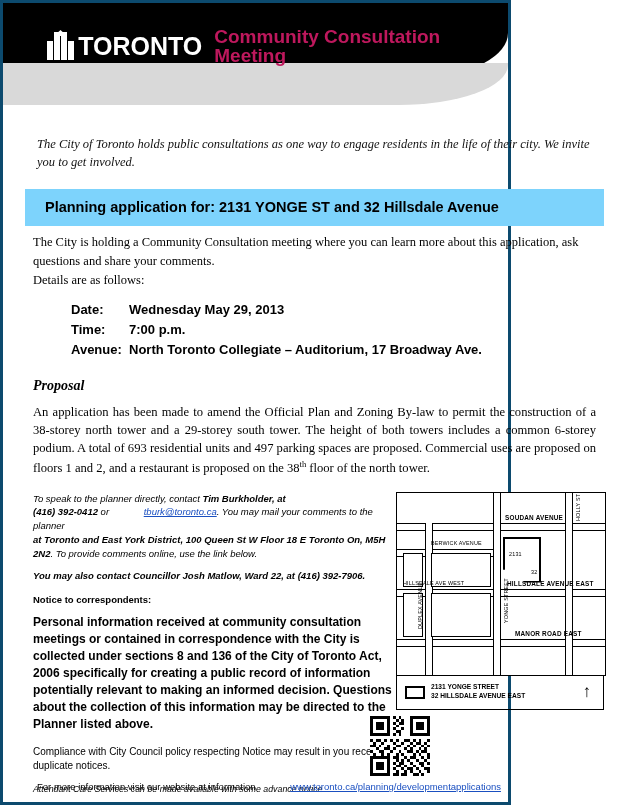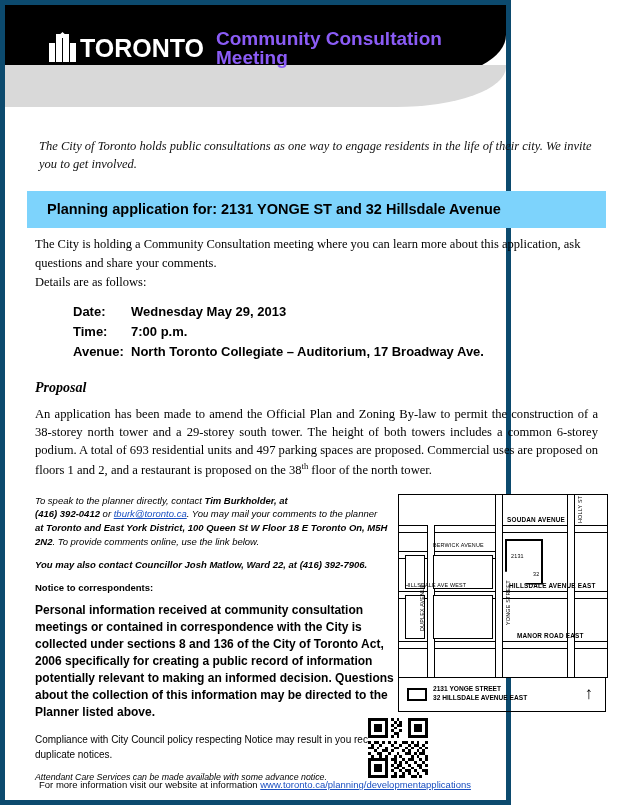--- a/index.html
+++ b/index.html
@@ -12,21 +12,21 @@
     height: 805px;
     font-family: "Liberation Sans", sans-serif;
     color: #000;
     position: relative;
     overflow: hidden;
   }
   .page {
     position: relative;
     width: 511px;
     height: 805px;
-    border: 5px solid #0c4a6e;
+    border: 3px solid #0c4a6e;
     box-sizing: border-box;
     background: #fff;
   }
 
   
   .banner {
     position: relative;
     width: 100%;
     height: 112px;
     overflow: hidden;
@@ -83,21 +83,21 @@
   .logo-word {
     color: #fff;
     font-size: 25px;
     font-weight: bold;
     letter-spacing: 0px;
     font-family: "Liberation Sans", sans-serif;
     line-height: 1;
     margin-right: 12px;
   }
   .banner-title {
-    color: #8b5cf6;
+    color: #be185d;
     font-size: 19px;
     font-weight: bold;
     font-family: "Liberation Sans", sans-serif;
     line-height: 1;
   }
 
   
   .content {
     position: absolute;
     left: 0; top: 112px;
@@ -164,21 +164,21 @@
     width: 360px;
     margin-left: 30px;
   }
   .speak {
     font-family: "Liberation Sans", sans-serif;
     font-size: 9.5px;
     font-style: italic;
     line-height: 1.45;
   }
   .speak b { font-style: italic; }
-  .link { color: #1a4fc0; text-decoration: underline; }
+  .link { color: #1a4fc0; text-decoration: underline; margin-left: 32px; }
   .councillor {
     margin-top: 9px;
     font-family: "Liberation Sans", sans-serif;
     font-size: 9.5px;
     font-style: italic;
     font-weight: bold;
     line-height: 1.4;
   }
   .notice-title {
     margin-top: 11px;

